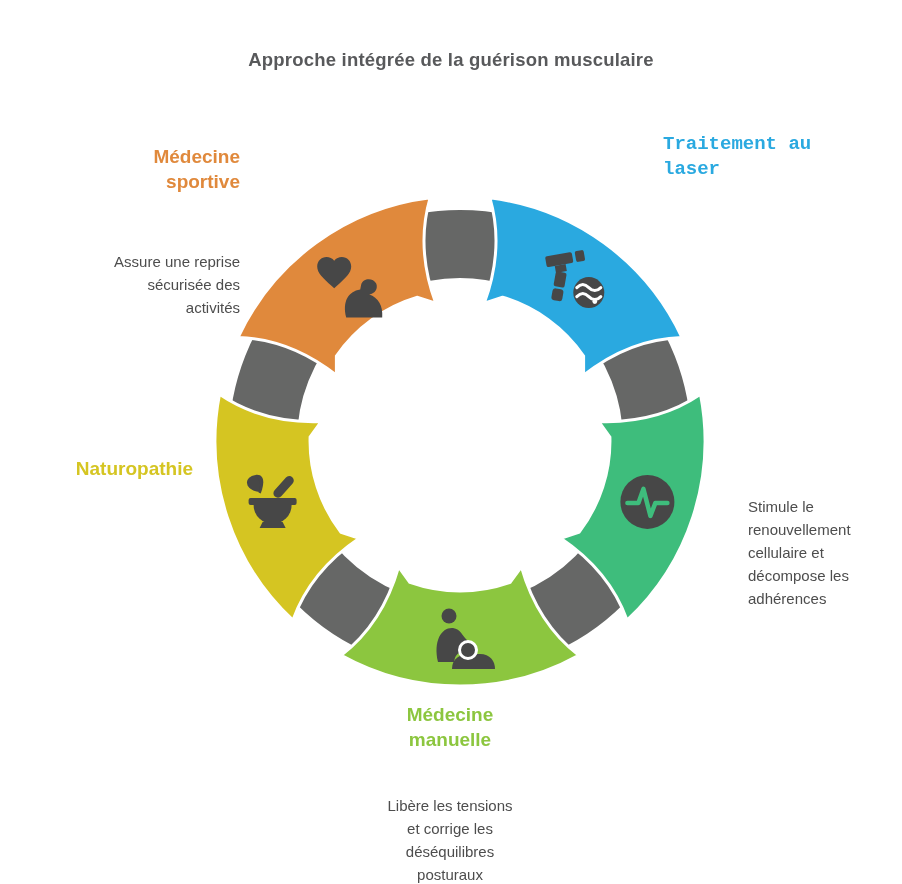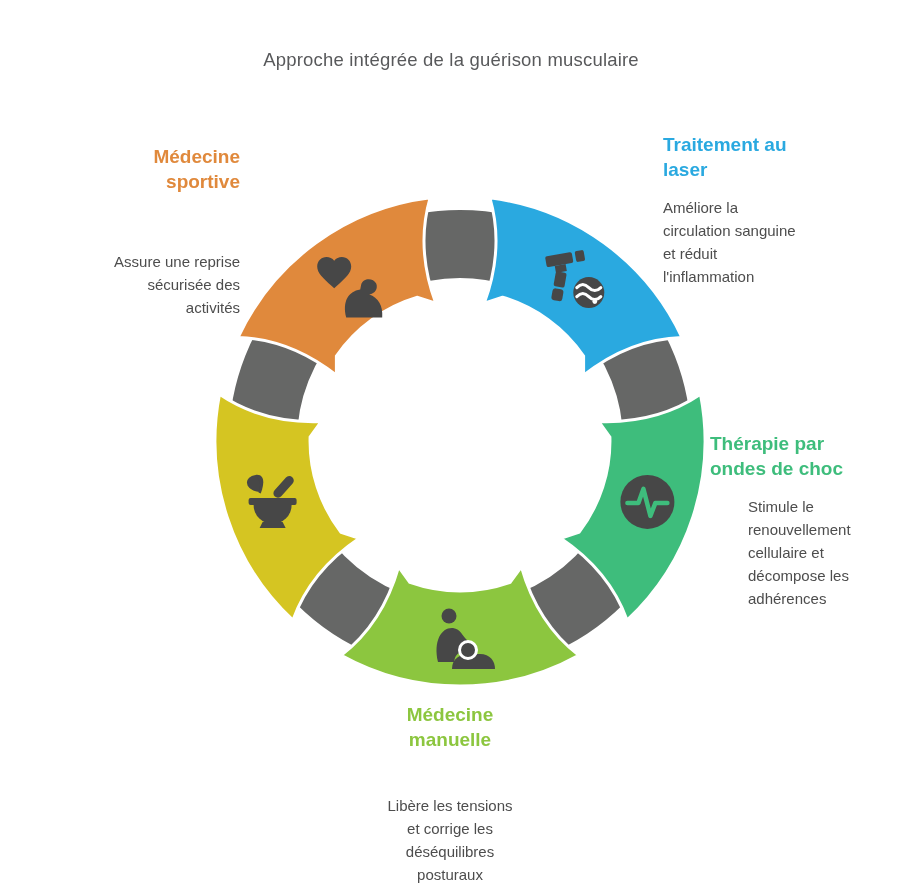--- a/index.html
+++ b/index.html
@@ -11,21 +11,21 @@
     overflow: hidden;
     font-family: "Liberation Sans", sans-serif;
   }
   #wheel { position: absolute; left: 0; top: 0; }
   .title {
     position: absolute;
     left: 0; top: 49px;
     width: 902px;
     text-align: center;
     font-size: 18.5px;
-    font-weight: 400;
+    font-weight: 700;
     color: #58595B;
     letter-spacing: 0.2px;
   }
   .seg-label {
     position: absolute;
     font-size: 19px;
     font-weight: bold;
     line-height: 25px;
     white-space: pre-line;
   }
@@ -115,36 +115,31 @@
         <use href="#mortar-pestle-icon" xlink:href="#mortar-pestle-icon" transform="translate(272.6,501.9)" fill="#474747" style="--seg: #D5C522; --icon: #474747;"></use>
       </g>
   </svg>
 
   <div class="seg-label align-right" id="label-sport" style="color: rgb(224, 137, 60);">Médecine
 sportive</div>
   <div class="seg-desc align-right" id="desc-sport">Assure une reprise
 sécurisée des
 activités</div>
 
-  <div class="seg-label align-left" id="label-laser" style="color: rgb(42, 169, 224);">Traitement au
+  <div class="seg-label align-left" id="label-laser" style="color: rgb(42, 169, 224); font-family: Liberation Mono, monospace;">Traitement au
 laser</div>
-  <div class="seg-desc align-left" id="desc-laser">Améliore la
-circulation sanguine
-et réduit
-l'inflammation</div>
 
-  <div class="seg-label align-left" id="label-shock" style="color: rgb(62, 189, 124);">Thérapie par
-ondes de choc</div>
   <div class="seg-desc align-left" id="desc-shock">Stimule le
 renouvellement
 cellulaire et
 décompose les
 adhérences</div>
 
   <div class="seg-label align-center" id="label-manual" style="color: rgb(140, 198, 63);">Médecine
 manuelle</div>
   <div class="seg-desc align-center" id="desc-manual">Libère les tensions
 et corrige les
 déséquilibres
 posturaux</div>
 
+  <div class="seg-label align-right" id="label-naturo" style="color: rgb(213, 197, 34);">Naturopathie</div>
 
 </div>
 
 </body></html>

